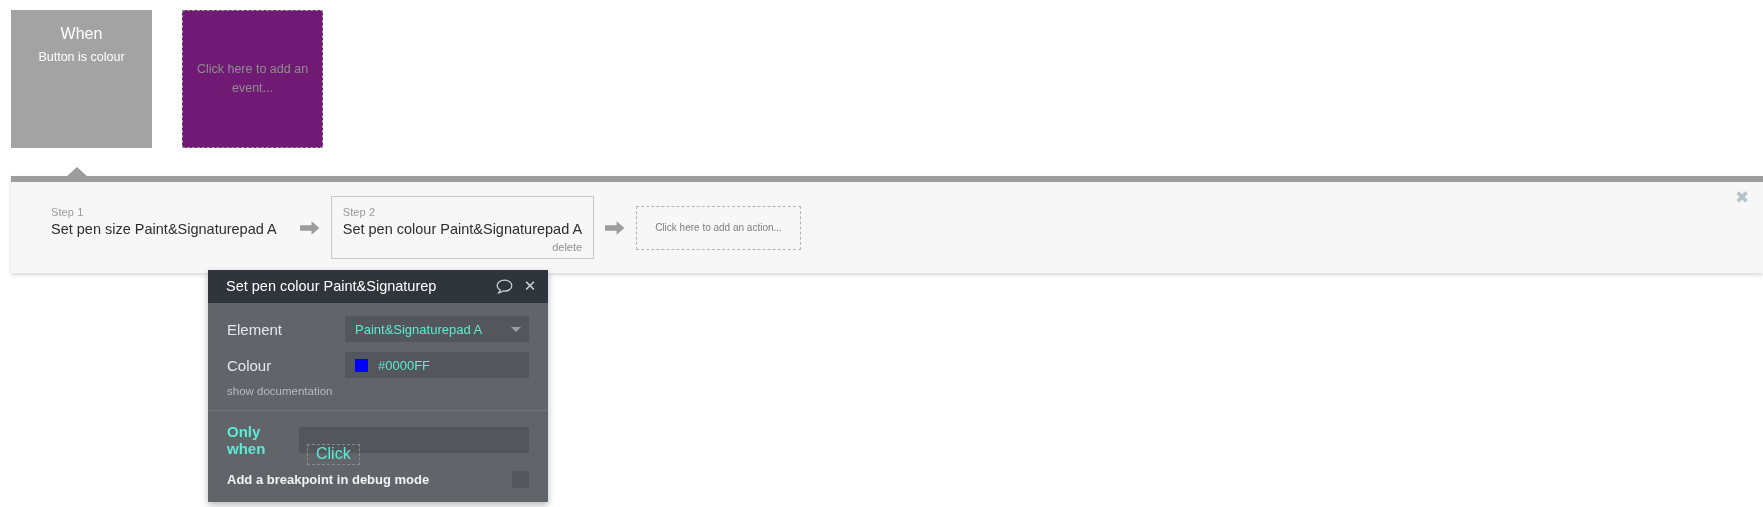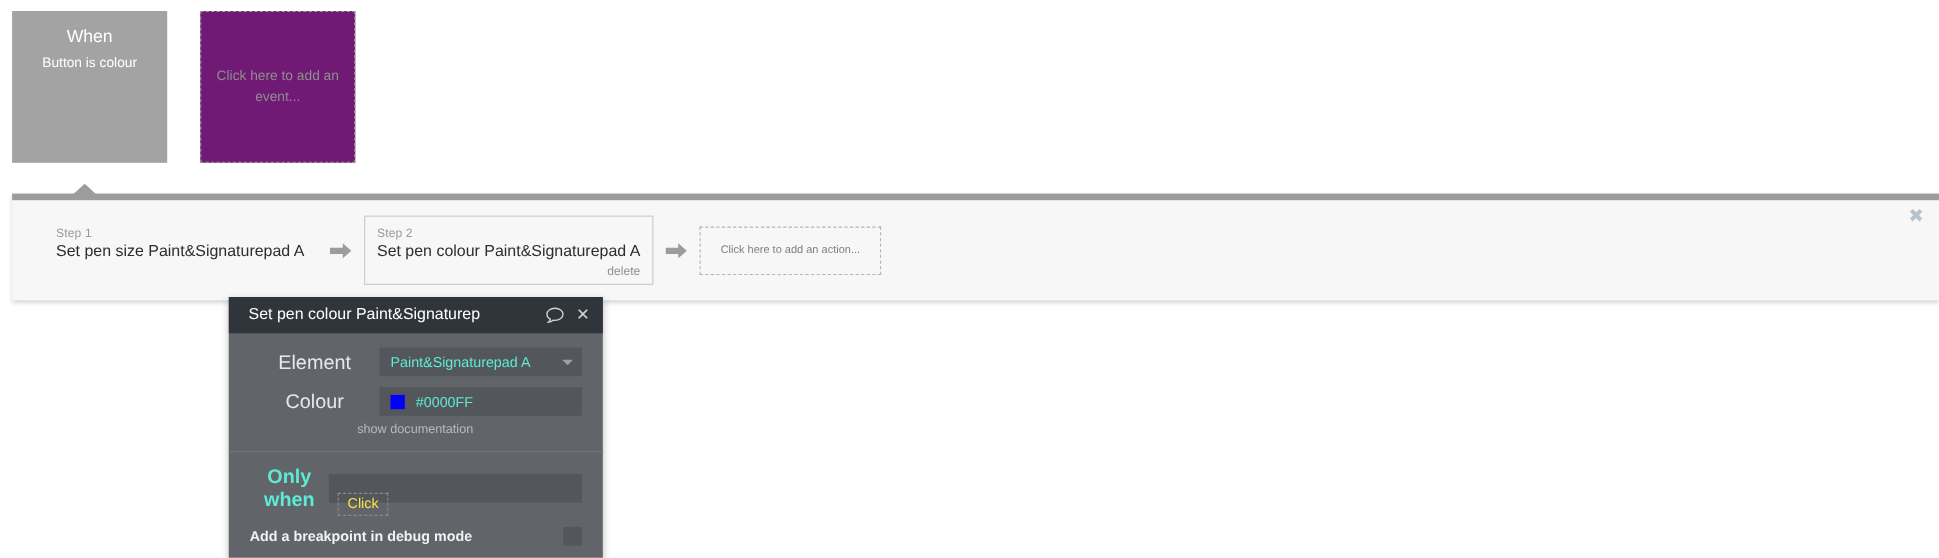--- a/index.html
+++ b/index.html
@@ -235,22 +235,21 @@
   }
   .prop-row {
     display: flex;
     align-items: center;
     margin-bottom: 10px;
   }
   .prop-label {
     width: 118px;
     flex: 0 0 auto;
     color: #e6e9eb;
-    font-size: 18px;
-    text-align: center;
+    font-size: 15px;
   }
   .prop-field {
     flex: 1 1 auto;
     height: 26px;
     background: #53575b;
     display: flex;
     align-items: center;
     padding: 0 8px 0 10px;
     box-sizing: border-box;
     cursor: pointer;
@@ -273,21 +272,21 @@
   .color-swatch {
     flex: 0 0 auto;
     width: 13px;
     height: 13px;
     margin-right: 10px;
     border: 0;
     cursor: pointer;
   }
   #doc-link-row {
     display: flex;
-    justify-content: center;
+    justify-content: flex-start;
     padding-right: 1px;
     margin-top: -3px;
     margin-bottom: 8px;
   }
   #show-documentation {
     color: #b6bbbf;
     font-size: 11.5px;
     cursor: pointer;
   }
 
@@ -305,22 +304,22 @@
     height: 26px;
     background: #53575b;
     display: flex;
     align-items: center;
     padding: 0 8px;
     box-sizing: border-box;
     cursor: text;
   }
   #only-when-chip {
     border: 1px dashed #868b90;
-    color: #fde047;
-    font-size: 13px;
+    color: #5eead4;
+    font-size: 16px;
     padding: 1px 8px 2px 8px;
     line-height: 16px;
     margin-top: 28px;
   }
   #breakpoint-row {
     display: flex;
     align-items: center;
   }
   #breakpoint-label {
     flex: 1 1 auto;

